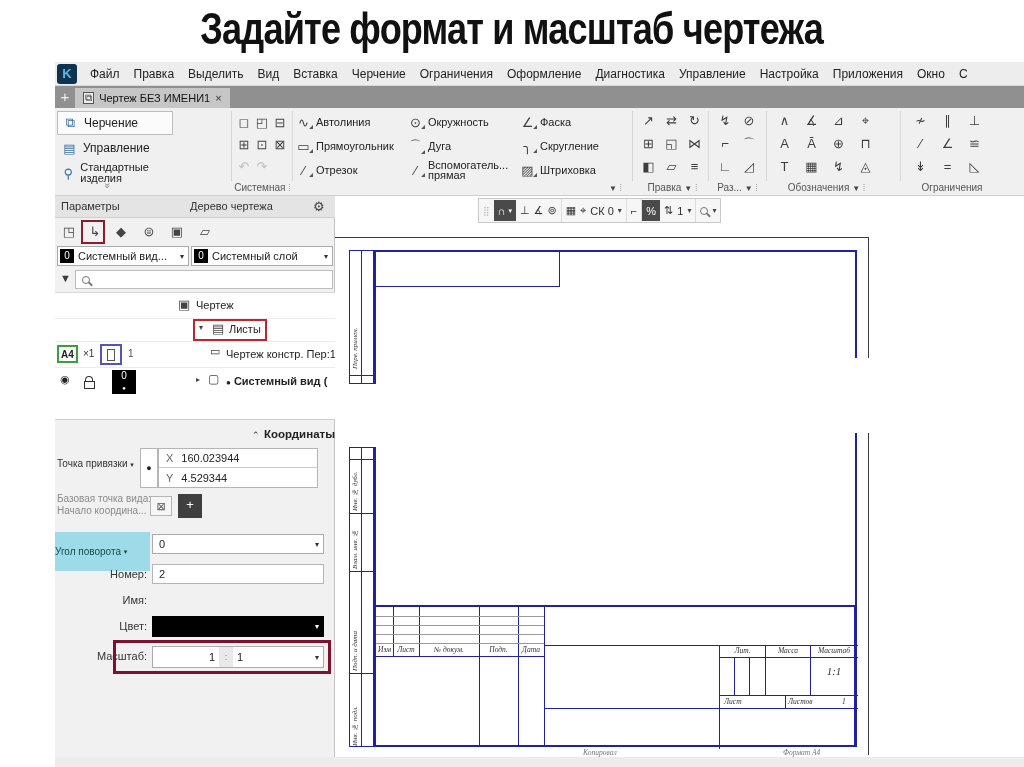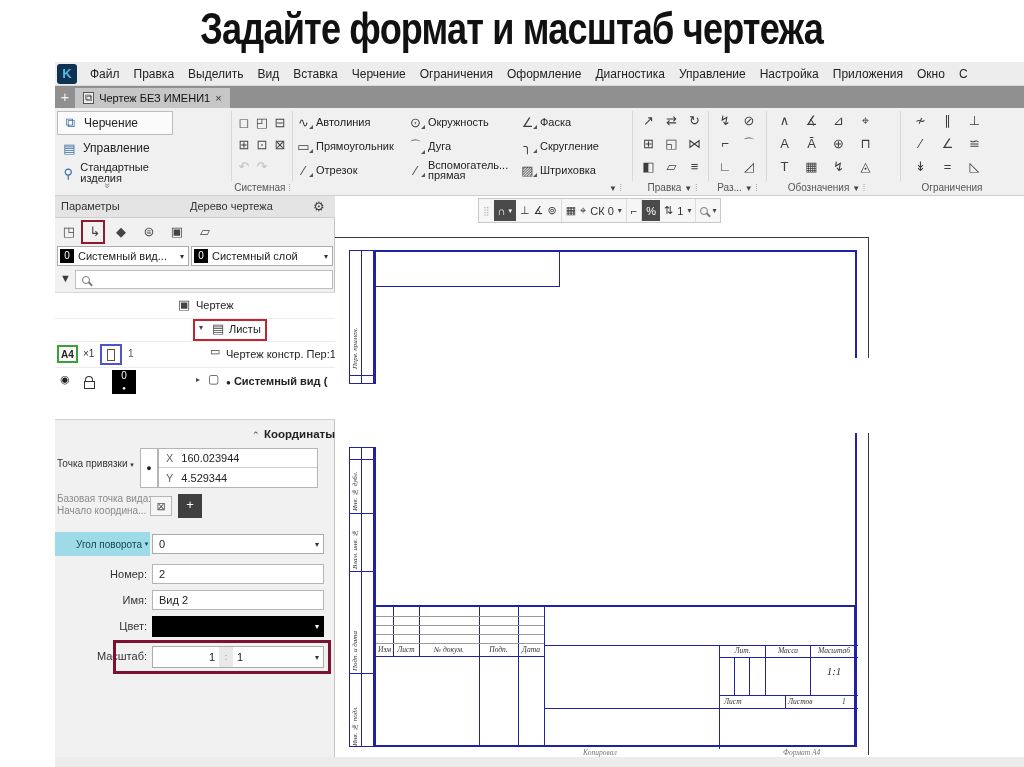--- a/index.html
+++ b/index.html
@@ -349,36 +349,33 @@
         <span style="color:#666;">Y</span>
           <span>4.529344</span>
         </div>
     </div>
 
     <span class="abs" style="left:2px; top:297px; font-size:10px; color:#8a8a8a; line-height:12px;">
       <span>Базовая точка вида:</span><br><span>Начало координа...</span></span>
     <div class="abs" style="left:95px; top:300px; width:22px; height:20px; border:1px solid #b5b5b5; background:#f6f6f6; text-align:center; line-height:18px; font-size:11px; color:#555;">⊠</div>
     <div class="abs" style="left:123px; top:298px; width:24px; height:24px; background:#3f3f3f; color:#fff; text-align:center; line-height:22px; font-size:13px;">+</div>
 
-    <div class="abs" style="left:0; top:336px; width:95px; height:24px; background:#9edbe8; display:flex; align-items:center; padding-left:21px; font-size:10px; color:#16484f;">
+    <div class="abs" style="left:0; top:336px; width:95px; height:39px; background:#9edbe8; display:flex; align-items:center; padding-left:0; font-size:10px; color:#16484f;">
       <span>Угол поворота</span>&nbsp;<span style="font-size:7px;">▾</span></div>
     <div class="combo" style="left:97px; top:338px; width:172px;">
       <span style="padding-left:6px;">0</span>
       <span class="car">▾</span>
       </div>
 
     <span class="flabel" style="left:0px; top:372px; width:92px;">Номер:</span>
     <div class="field" style="left:97px; top:368px; width:172px; height:20px;">
         <span>2</span>
       </div>
 
     <span class="flabel" style="left:0px; top:398px; width:92px;">Имя:</span>
-    <div class="field" style="left:97px; top:394px; width:172px; height:20px;">
-        <span>Вид 2</span>
-      </div>
 
     <span class="flabel" style="left:0px; top:424px; width:92px;">Цвет:</span>
     <div class="abs" style="left:97px; top:420px; width:172px; height:21px; background:#000; display:flex; align-items:center;">
       <span style="margin-left:auto; padding-right:5px; color:#fff; font-size:8px;">▾</span>
       </div>
 
     <span class="flabel" style="left:0px; top:454px; width:92px;">Масштаб:</span>
     <div class="combo" style="left:97px; top:450px; width:172px; height:22px;">
       <span style="width:62px; text-align:right;">1</span>
       <span style="width:14px; height:100%; background:#e9e9e9; text-align:center; color:#888; font-size:9px; line-height:20px; margin:0 4px;">:</span>

